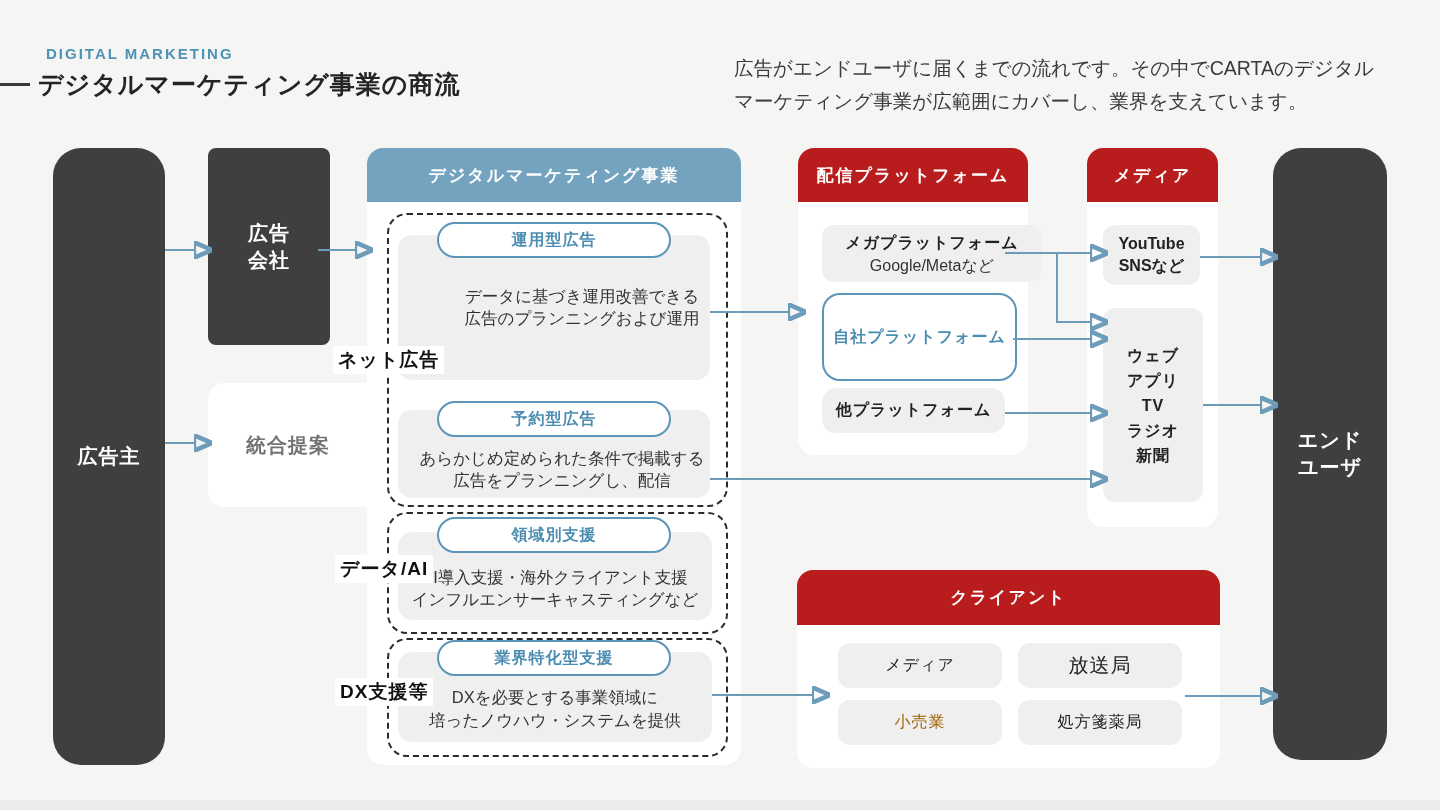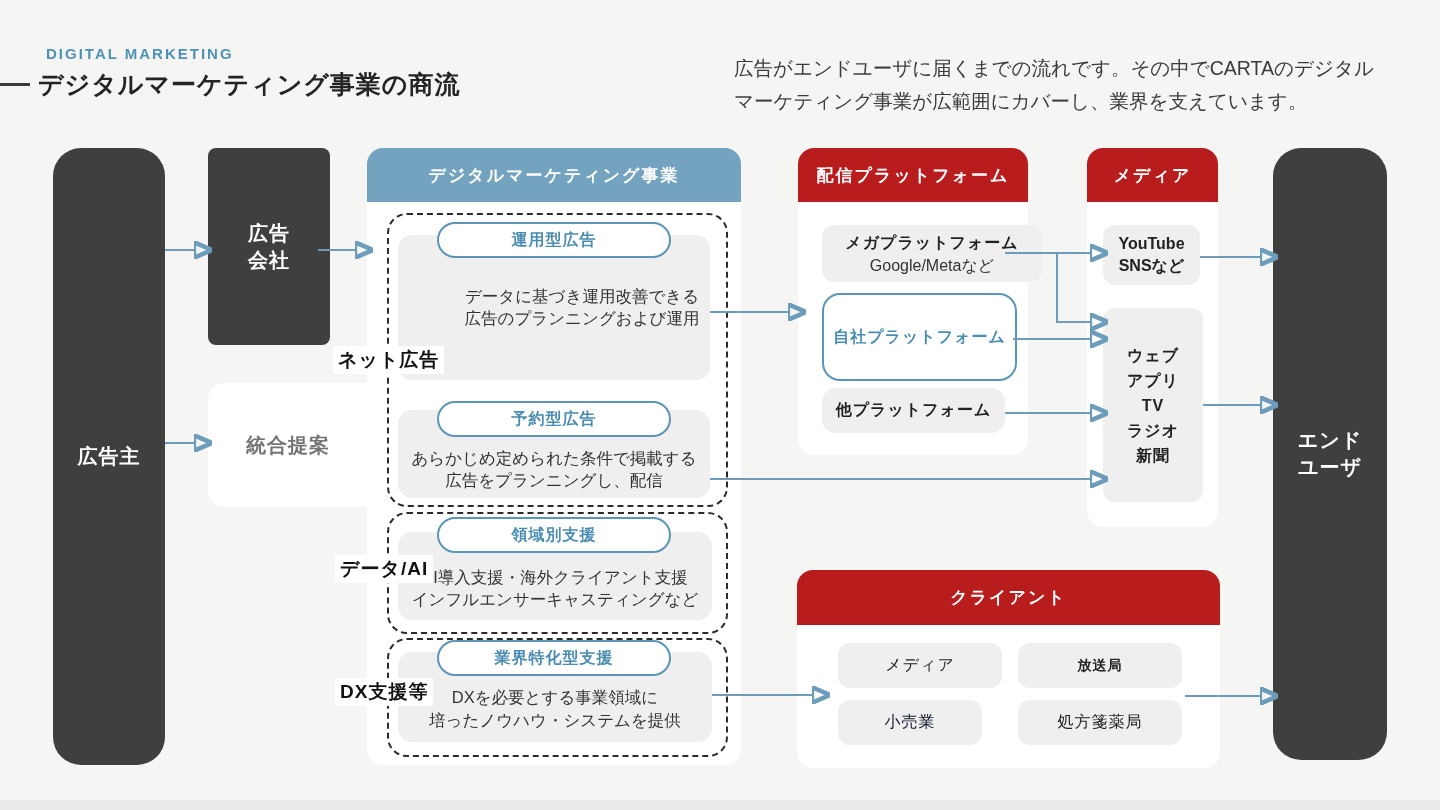--- a/index.html
+++ b/index.html
@@ -81,21 +81,21 @@
 
   <div class="dashed-box" style="left:387px; top:213px; width:337px; height:290px;"></div>
   <div class="graybox" style="left:398px; top:235px; width:312px; height:145px;"></div>
   <div class="box-text" style="top:285px; left:398px; right:730px; width:312px;margin-left:28px;">
     <div>データに基づき運用改善できる</div>
     <div>広告のプランニングおよび運用</div>
   </div>
   <div class="pill" style="left:437px; top:222px; width:230px; height:32px;">運用型広告</div>
 
   <div class="graybox" style="left:398px; top:410px; width:312px; height:88px;"></div>
-  <div class="box-text" style="top:447px; left:398px; width:312px;">
+  <div class="box-text" style="top:447px; left:398px; width:312px;padding-left:8px;">
     <div>あらかじめ定められた条件で掲載する</div>
     <div>広告をプランニングし、配信</div>
   </div>
   <div class="pill" style="left:437px; top:401px; width:230px; height:32px;">予約型広告</div>
 
   <div class="dashed-box" style="left:387px; top:512px; width:337px; height:118px;"></div>
   <div class="graybox" style="left:398px; top:532px; width:314px; height:88px;"></div>
   <div class="box-text" style="top:566px; left:398px; width:314px;">
     <div>AI導入支援・海外クライアント支援</div>
     <div>インフルエンサーキャスティングなど</div>
@@ -153,24 +153,24 @@
   </div>
 
   <div class="abs panel" style="left:797px; top:570px; width:423px; height:198px;">
     <div class="panel-header hdr-dark" style="height:55px;text-align:right;">
       <span>クライアント</span>
     </div>
   </div>
   <div class="abs inner-gray flexc" style="left:838px; top:643px; width:164px; height:45px; font-size:16px; color:#222; letter-spacing:1px;">
     <div>メディア</div>
   </div>
-  <div class="abs inner-gray flexc" style="left:1018px; top:643px; width:164px; height:45px; font-size:14px; color:#222; letter-spacing:1px;font-weight:bold;">
+  <div class="abs inner-gray flexc" style="left:1018px; top:643px; width:164px; height:45px; font-size:20px; color:#222; letter-spacing:1px;">
     <div>放送局</div>
   </div>
-  <div class="abs inner-gray flexc" style="left:838px; top:700px; width:144px; height:45px; font-size:16px; color:#0f172a; letter-spacing:1px;">
+  <div class="abs inner-gray flexc" style="left:838px; top:700px; width:164px; height:45px; font-size:16px; color:#a16207; letter-spacing:1px;">
     <div>小売業</div>
   </div>
   <div class="abs inner-gray flexc" style="left:1018px; top:700px; width:164px; height:45px; font-size:16px; color:#222; letter-spacing:1px;">
     <div>処方箋薬局</div>
   </div>
 
   <svg class="arrows" viewBox="0 0 1440 810">
     <defs>
       <marker id="ah" viewBox="0 0 8 8" refX="0.5" refY="4" markerWidth="9" markerHeight="9" orient="auto">
         <path d="M0,0.5 L8,4 L0,7.5 Z" fill="#6d9cba" stroke="none"></path>

